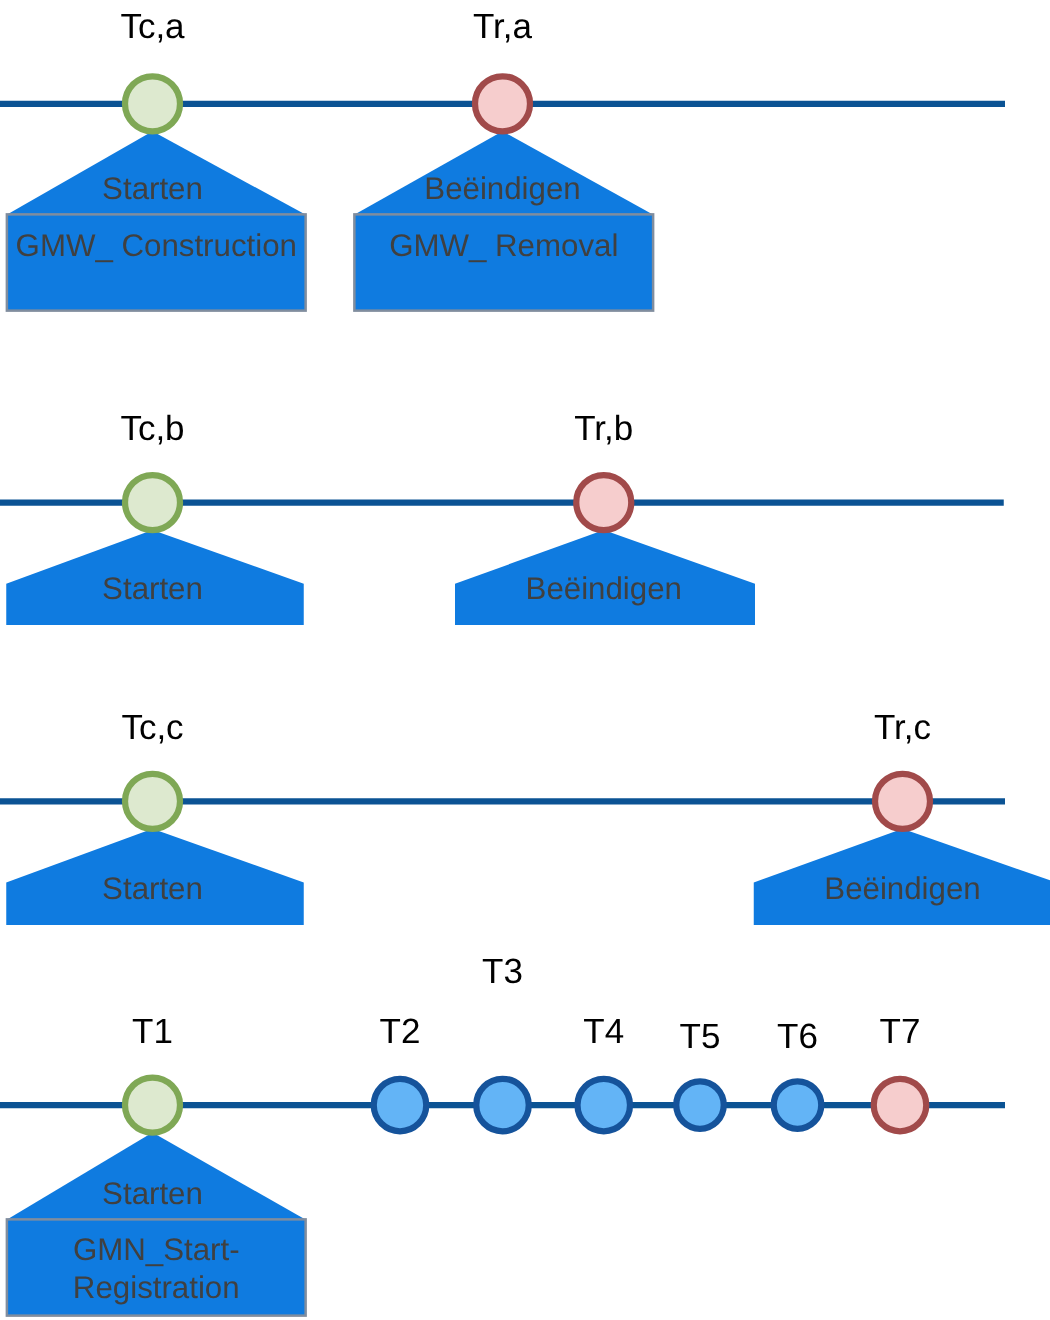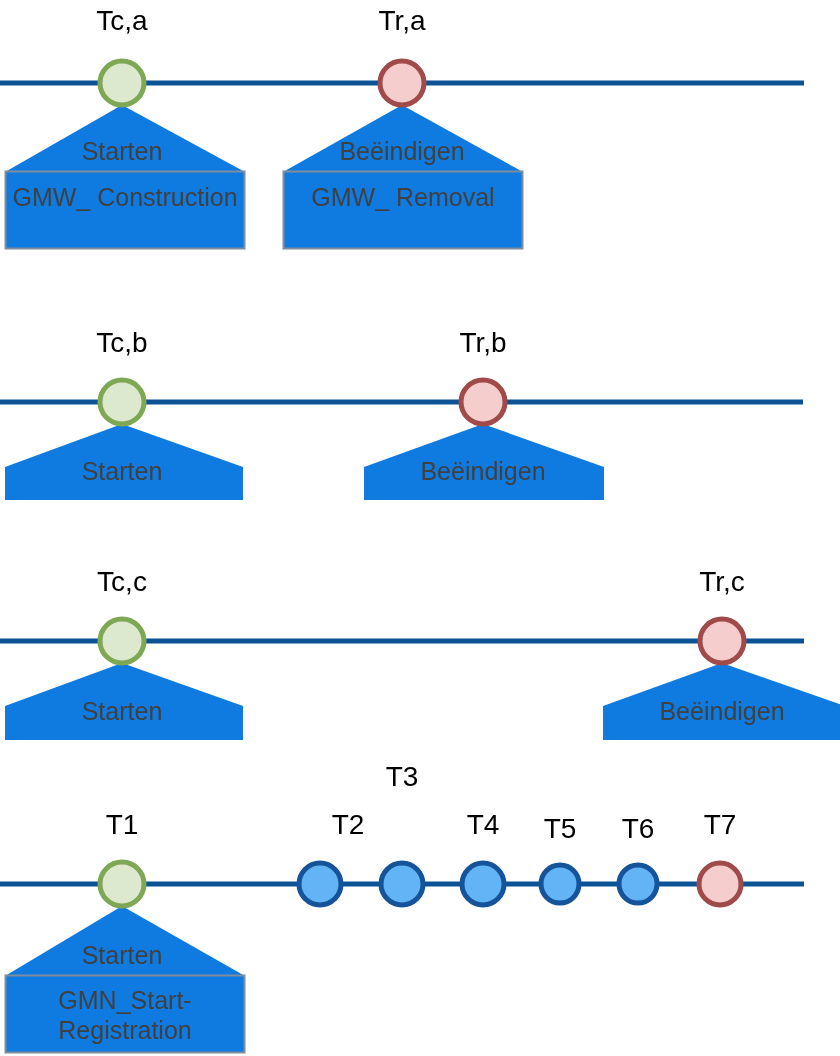--- a/index.html
+++ b/index.html
@@ -104,20 +104,20 @@
       <div class="shape-text" style="left: 122px; top: 456px;">Starten</div>
       <div class="tl-label" style="left: 483px; top: 330px;">Tr,b</div>
       <div class="shape-text" style="left: 483px; top: 456px;">Beëindigen</div>
       <div class="tl-label" style="left: 122px; top: 569px;">Tc,c</div>
       <div class="shape-text" style="left: 122px; top: 696px;">Starten</div>
       <div class="tl-label" style="left: 722px; top: 569px;">Tr,c</div>
       <div class="shape-text" style="left: 722px; top: 696px;">Beëindigen</div>
       <div class="tl-label" style="left: 122px; top: 812px;">T1</div>
       <div class="shape-text" style="left: 122px; top: 940px;">Starten</div>
       <div class="shape-text wrap" style="left: 125px; top: 985px; width: 208px;">GMN_Start- Registration</div>
-      <div class="tl-label" style="left: 320px; top: 812px; margin-left: 28px;">T2</div>
+      <div class="tl-label" style="left: 320px; top: 812px;">T2</div>
       <div class="tl-label" style="left: 402px; top: 764px;">T3</div>
       <div class="tl-label" style="left: 483px; top: 812px;">T4</div>
       <div class="tl-label" style="left: 560px; top: 816px;">T5</div>
       <div class="tl-label" style="left: 638px; top: 816px;">T6</div>
       <div class="tl-label" style="left: 720px; top: 812px;">T7</div>
     </div>
 </div>
 
 </body></html>

